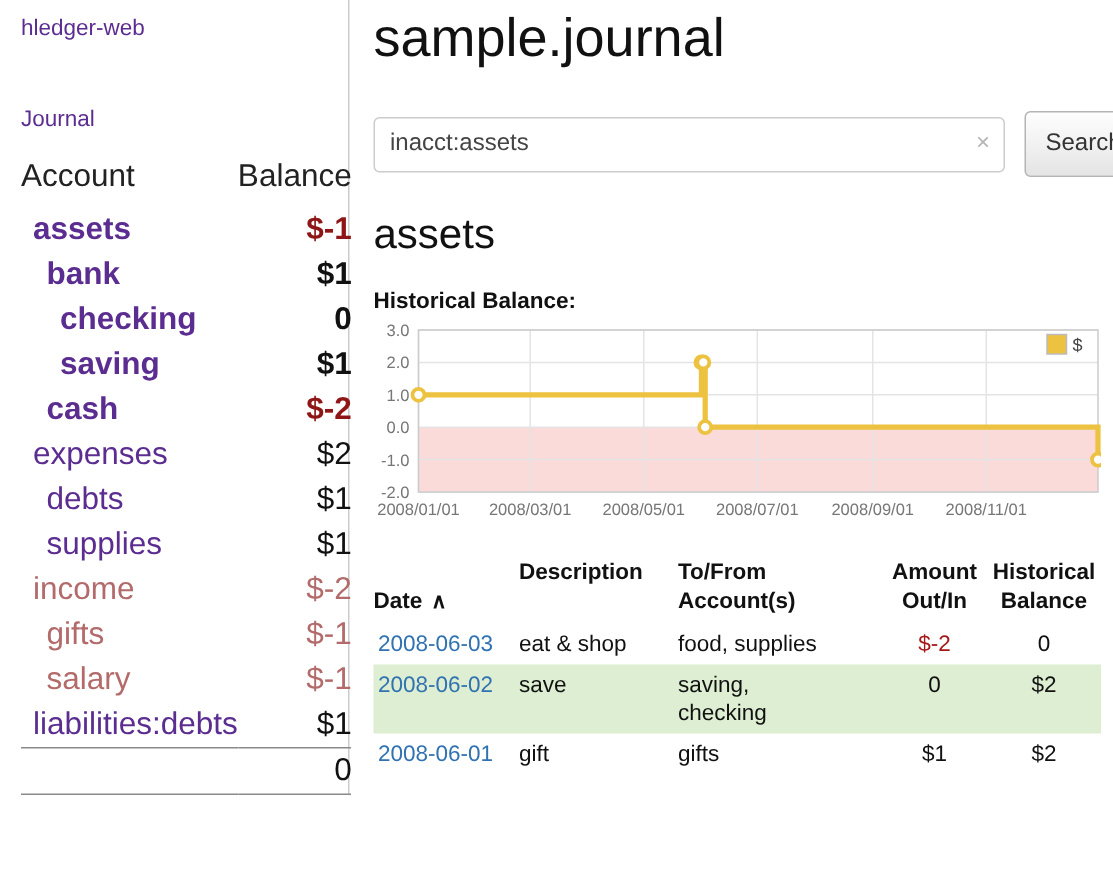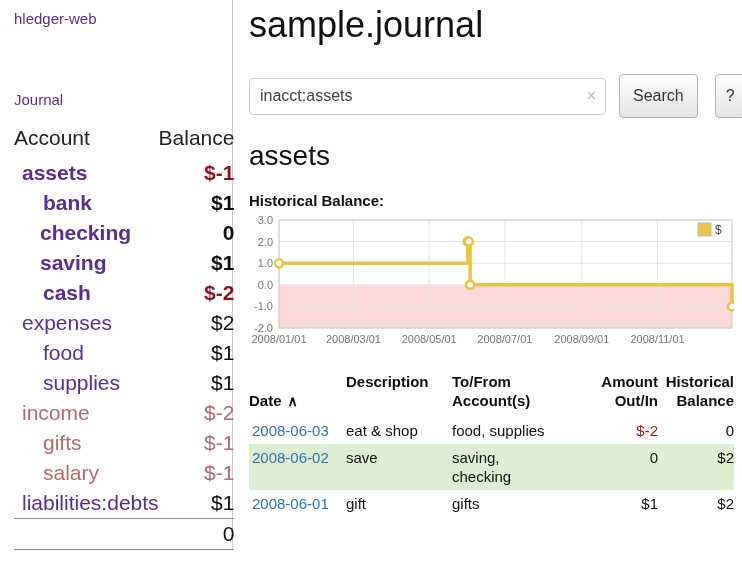--- a/index.html
+++ b/index.html
@@ -5,53 +5,53 @@
   html,body{margin:0;padding:0}
   body{width:742px;height:582px;overflow:hidden;background:#fff;color:#111;
        font-family:"Liberation Sans",sans-serif;font-size:14px}
   a{text-decoration:none;cursor:pointer}
   .app{display:flex;align-items:flex-start}
 
   
   .sidebar{width:233px;flex:none;min-height:436px;border-right:1px solid #ccc;
            padding:10px 12px 0 14px;box-sizing:border-box}
   .brand{color:#5c2d91;font-size:15px;display:inline-block}
-  .journal{color:#5c2d91;font-size:15px;display:inline-block;margin-top:64px}
+  .journal{color:#5c2d91;font-size:15px;display:inline-block;margin-top:44px}
   .accounts{width:100%;border-collapse:collapse;margin-top:18px;font-size:21px}
   .accounts th{font-weight:400;color:#222;text-align:left;padding:0 0 8px 0}
   .accounts th:last-child{text-align:right}
   .accounts td{padding:3px 0;vertical-align:top}
   .accounts td:last-child{text-align:right}
   .acct{color:#5c2d91;display:inline-block}
-  .ind0{margin-left:8px}.ind1{margin-left:29px}.ind2{margin-left:26px}
+  .ind0{margin-left:8px}.ind1{margin-left:17px}.ind2{margin-left:26px}
   .b{font-weight:700}
   .t-neg{color:#8f1616}
   .t-rose{color:#b36a6a}
   .accounts tfoot td{border-top:1px solid #8a8a8a;border-bottom:1px solid #8a8a8a;padding:3px 0}
 
   
   .main{flex:1;padding:0 8px 0 16px;box-sizing:border-box}
   h1{font-size:36px;font-weight:400;margin:4px 0 0;letter-spacing:0}
   .search-row{display:flex;align-items:center;margin-top:28px}
   .search-box{position:relative}
-  .search-box input{width:357px;height:37px;box-sizing:border-box;font-size:16px;color:#444;
+  .search-box input{width:421px;height:37px;box-sizing:border-box;font-size:16px;color:#444;
         padding:0 30px 0 10px;border:1px solid #ccc;border-radius:4px;font-family:inherit;outline:none}
   .clear{position:absolute;right:10px;top:9px;color:#b5b5b5;font-size:16px;line-height:18px;cursor:pointer}
   .btn{height:44px;padding:0 13px;font-size:16px;color:#333;border:1px solid #b4b4b4;border-radius:4px;
        background:linear-gradient(#fefefe,#e4e4e4);font-family:inherit;margin-left:13px;cursor:pointer}
   .btn.help{margin-left:17px;width:31px;padding:0}
   h2{font-size:28px;font-weight:400;margin:22px 0 0}
   .chart-label{font-weight:700;font-size:15px;margin-top:20px}
   .chart{margin-top:6px}
 
   
   .register{border-collapse:collapse;margin-top:14px;width:485px;font-size:15px;table-layout:fixed}
   .register th{font-weight:700;text-align:left;vertical-align:top;padding:0 0 6px 0;
                white-space:pre-line;line-height:19px}
-  .register th.c-num,.register td.c-num{text-align:right}
+  .register th.c-num,.register td.c-num{text-align:center}
   .register td{padding:4px 0;vertical-align:top;line-height:19px;white-space:pre-line}
   .register td.c-date{padding-left:3px}
   .register tr.even td{background:#ddeed2}
   .date{color:#3173b2}
   .neg{color:#a31818}
   .sort{font-weight:700;margin-left:6px;font-size:14px}
 </style>
 </head>
 <body>
 
@@ -86,21 +86,21 @@
           </tr>
           <tr>
             <td><a class="acct ind1 b">cash</a></td>
             <td class="b t-neg">$-2</td>
           </tr>
           <tr>
             <td><a class="acct ind0">expenses</a></td>
             <td>$2</td>
           </tr>
           <tr>
-            <td><a class="acct ind1">food</a></td>
+            <td><a class="acct ind1">debts</a></td>
             <td>$1</td>
           </tr>
           <tr>
             <td><a class="acct ind1">supplies</a></td>
             <td>$1</td>
           </tr>
           <tr>
             <td><a class="acct ind0 t-rose">income</a></td>
             <td class="t-rose">$-2</td>
           </tr>

